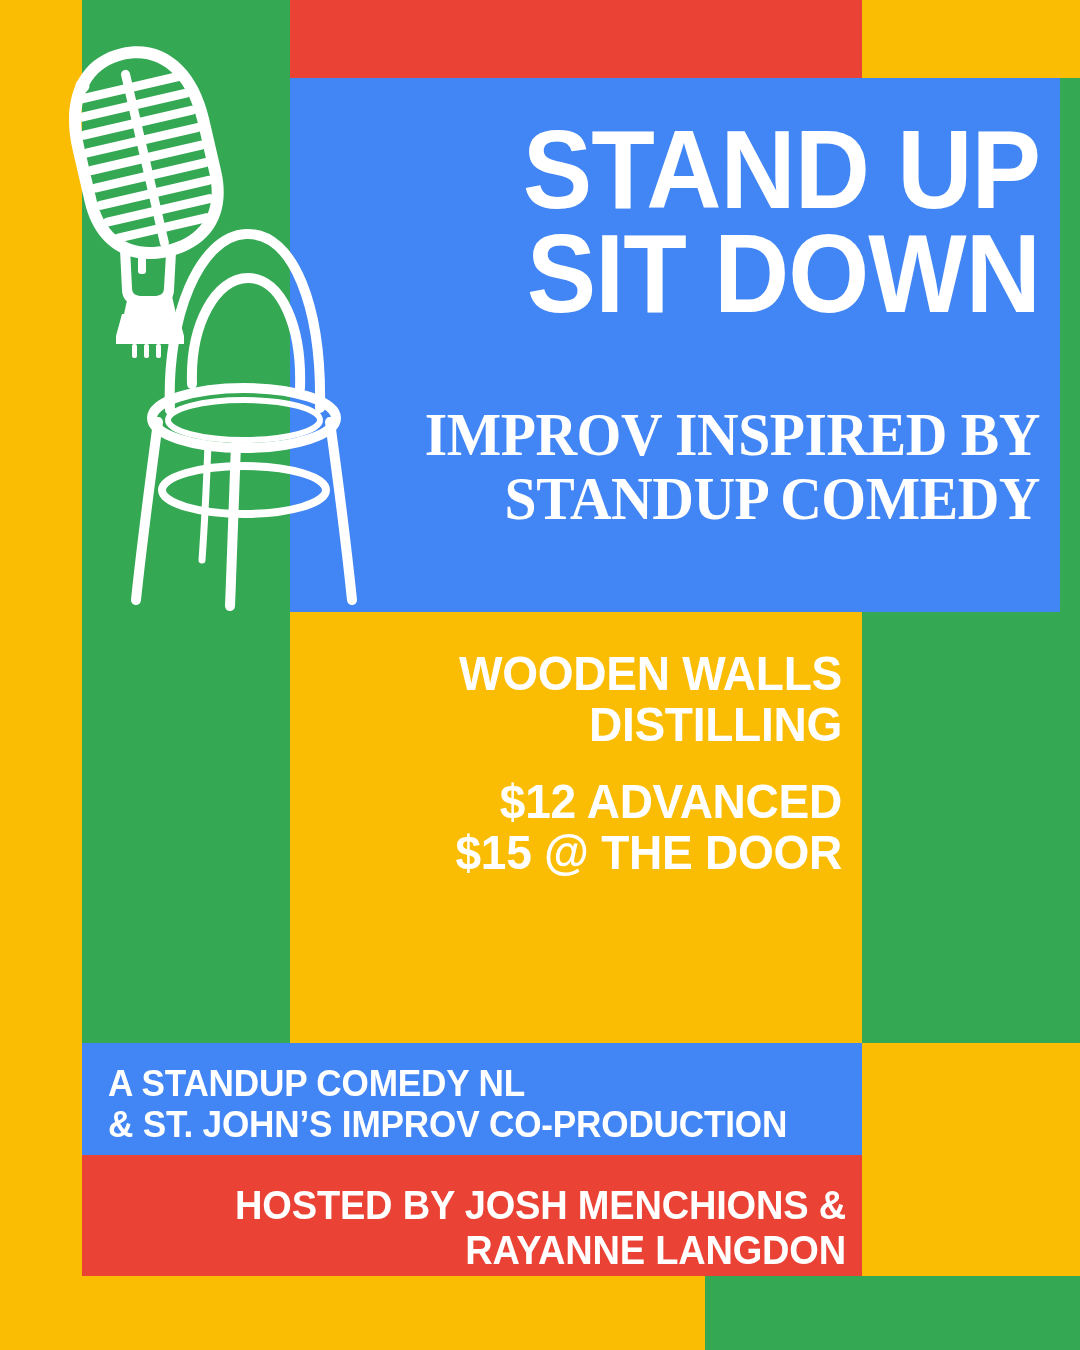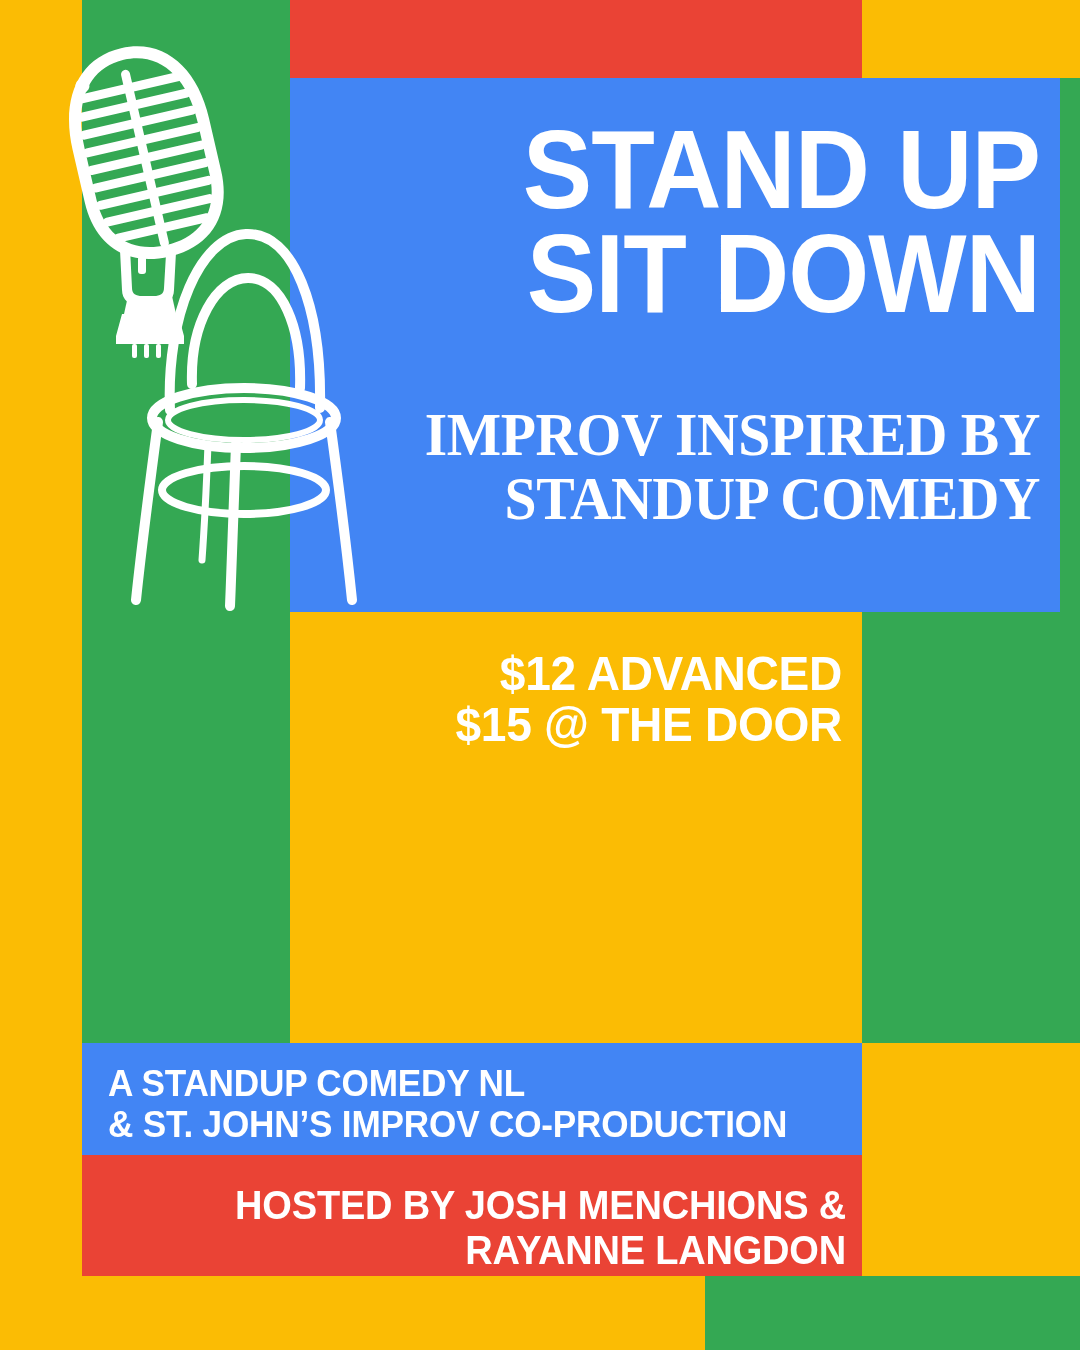--- a/index.html
+++ b/index.html
@@ -218,20 +218,24 @@
     <span class="title-line">SIT DOWN</span>
   </div>
 
   <div class="txt" id="subtitle-group" style="color: rgb(255, 255, 255);">
     <span class="subtitle-line">IMPROV INSPIRED BY</span>
     <span class="subtitle-line">STANDUP COMEDY</span>
   </div>
 
   <div class="txt" id="info-group" style="color: rgb(255, 255, 255);">
     <div class="info-chunk">
+      <span class="info-line">WOODEN WALLS</span>
+      <span class="info-line">DISTILLING</span>
+    </div>
+    <div class="info-chunk">
       <span class="info-line">$12 ADVANCED</span>
       <span class="info-line">$15 @ THE DOOR</span>
     </div>
   </div>
 
   <div class="txt" id="host-group" style="color: rgb(255, 255, 255);">
     <span class="host-line">HOSTED BY JOSH MENCHIONS &amp;</span>
     <span class="host-line">RAYANNE LANGDON</span>
   </div>
 

